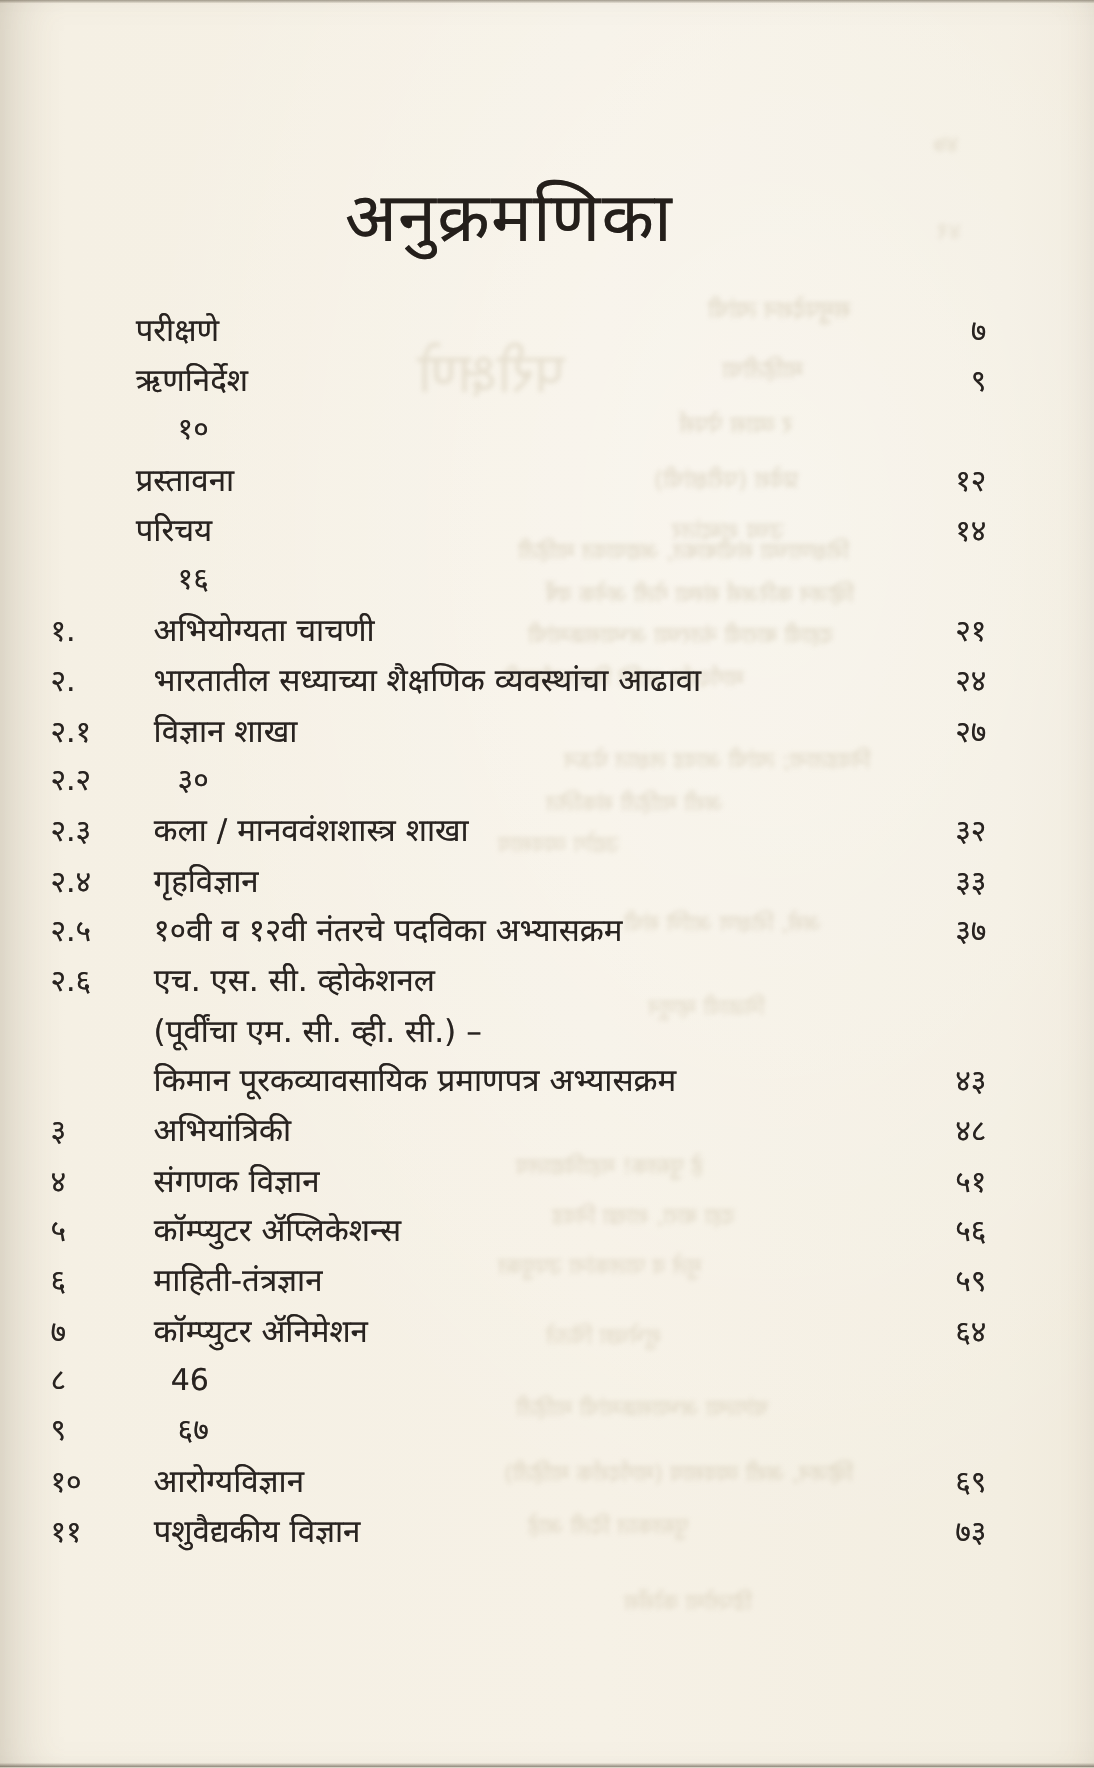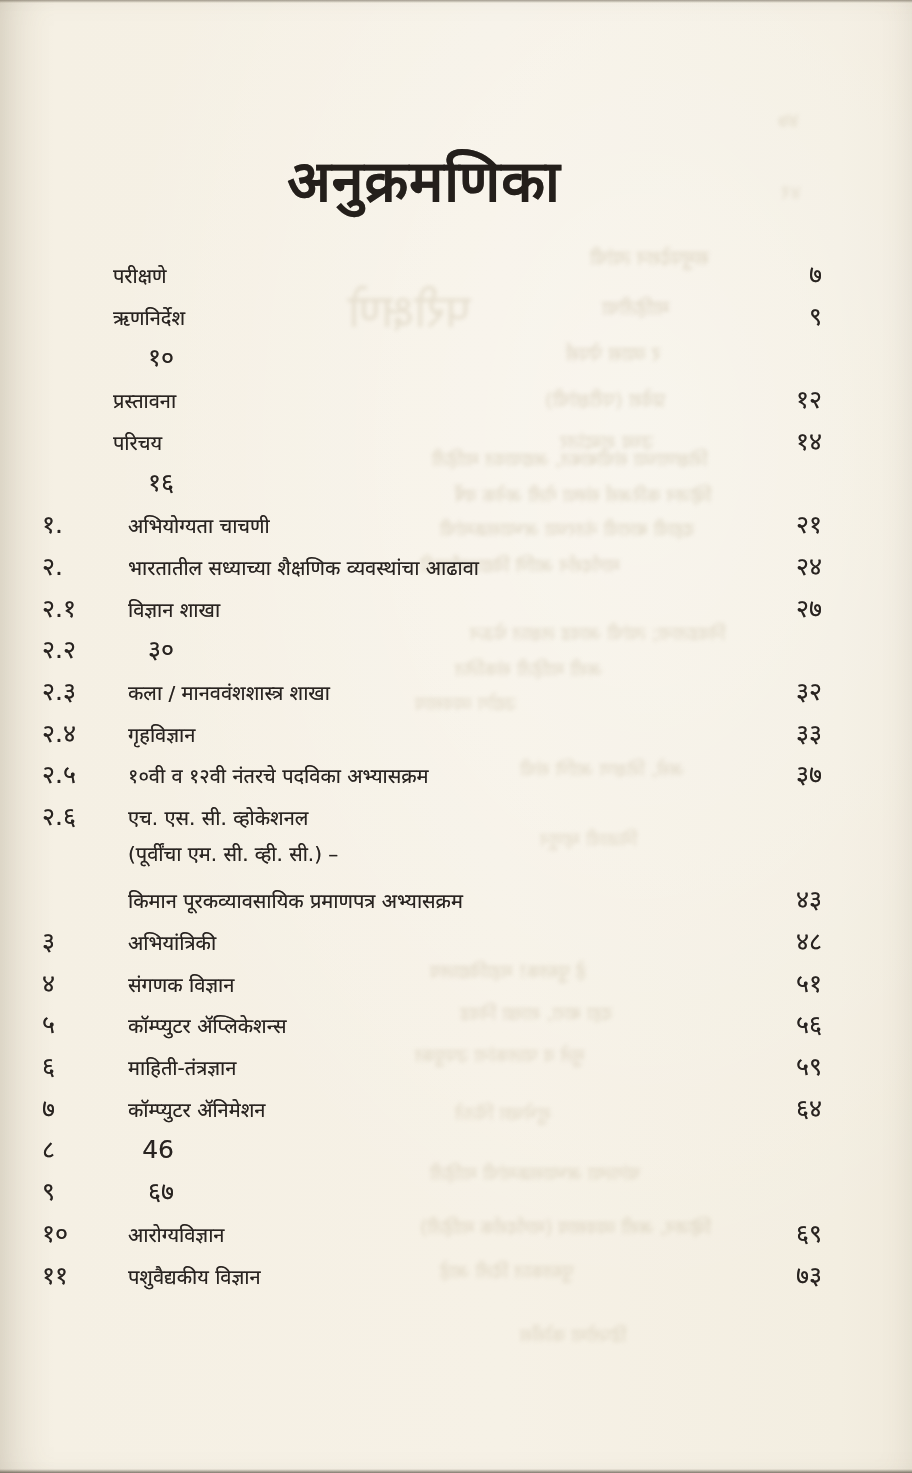--- a/index.html
+++ b/index.html
@@ -24,21 +24,21 @@
     position: absolute; bottom: 0; left: 0; right: 0; height: 4px;
     background: linear-gradient(0deg, rgba(70,61,48,0.65), rgba(70,61,48,0));
   }
   .title {
     position: absolute;
     top: 102px;
     left: 0;
     right: 64px;
     text-align: center;
     font-size: 57px;
-    font-weight: bold;
+    font-weight: normal;
     letter-spacing: 1px;
     color: #241f1b;
     text-shadow: 0 0 0.5px rgba(36,31,27,0.6);
   }
   .toc {
     position: absolute;
     top: 256px;
     left: 0;
     right: 0;
   }
@@ -51,21 +51,21 @@
     color: #282320;
     text-shadow: 0 0 0.4px rgba(40,35,32,0.55);
   }
   .row .num {
     flex: none;
     width: 86px;
     font-size: 25px;
   }
   .row .label {
     flex: 1 1 auto;
-    font-size: 20px;
+    font-size: 26px;
     white-space: nowrap;
     overflow: hidden;
   }
   .row .label.front { margin-left: -15px; }
   .row .pg {
     flex: none;
     font-size: 25px;
     min-width: 46px;
     text-align: right;
   }

